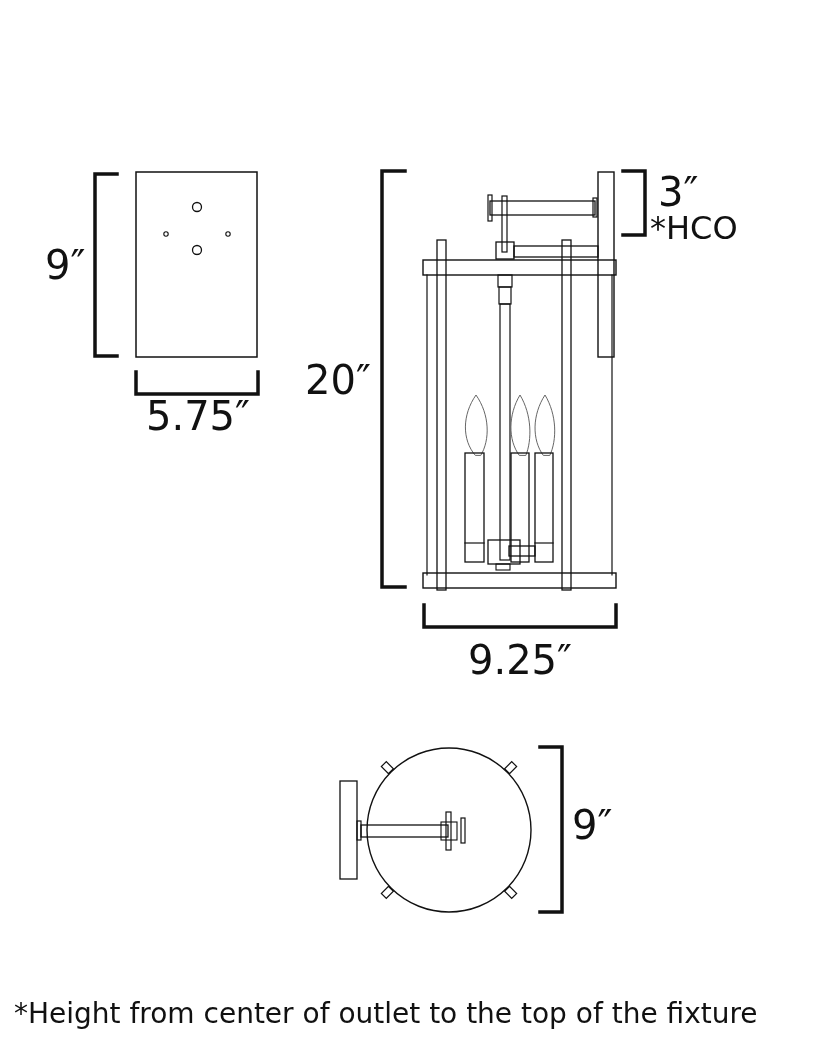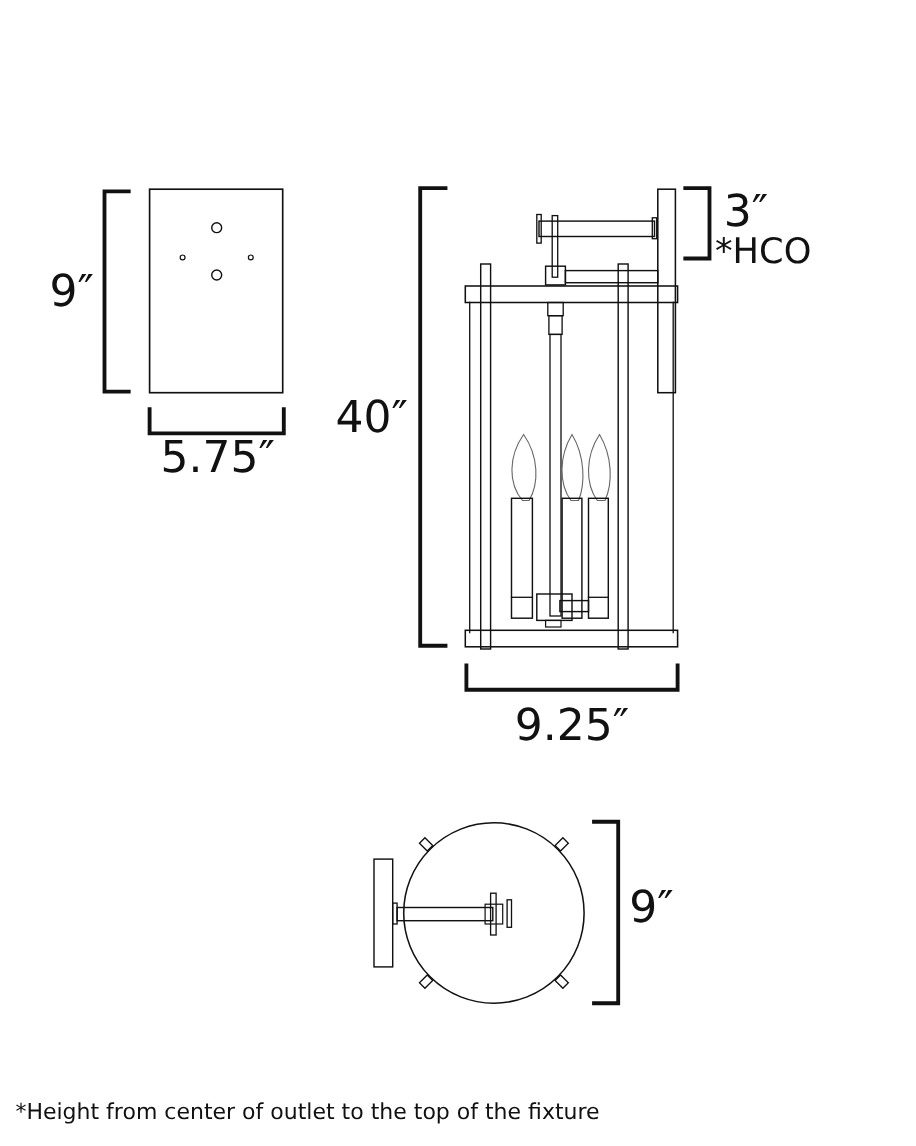--- a/index.html
+++ b/index.html
@@ -1,21 +1,21 @@
 <!DOCTYPE html>
 <html><head>
 <meta charset="utf-8">
 <style>
   html,body{margin:0;padding:0;background:#fff;}
   body{width:833px;height:1042px;position:relative;overflow:hidden;font-family:"Liberation Sans",sans-serif;color:#111;}
   svg{position:absolute;left:0;top:0;}
   .lbl{position:absolute;font-family:"DejaVu Sans",sans-serif;color:#111;line-height:1;white-space:nowrap;}
   .big{font-size:40px;}
   .small{font-size:32px;}
-  .note{font-size:20px;font-family:"DejaVu Sans",sans-serif;}
+  .note{font-size:28px;font-family:"DejaVu Sans",sans-serif;}
 </style>
 </head>
 <body>
 
 <svg width="833" height="1042" viewBox="0 0 833 1042">
   <g fill="none" stroke="#111" stroke-linecap="square">
 
     <g>
       <path d="M117 174 H95 V356 H117" stroke-width="3.5"></path>
       <rect x="136" y="172" width="121" height="185" stroke-width="1.5"></rect>
@@ -81,18 +81,18 @@
       <rect x="382" y="764" width="10" height="7" transform="rotate(45 387 768)" stroke-width="1.2"></rect>
       <rect x="506" y="764" width="10" height="7" transform="rotate(-45 511 768)" stroke-width="1.2"></rect>
       <rect x="382" y="889" width="10" height="7" transform="rotate(-45 387 892)" stroke-width="1.2"></rect>
       <rect x="506" y="889" width="10" height="7" transform="rotate(45 511 892)" stroke-width="1.2"></rect>
     </g>
   </g>
 </svg>
 
 <div class="lbl big" style="left:45px;top:245px;">9″</div>
 <div class="lbl big" style="left:146px;top:396px;">5.75″</div>
-<div class="lbl big" style="left:305px;top:360px;">40″</div>
+<div class="lbl big" style="left:305px;top:360px;">20″</div>
 <div class="lbl big" style="left:658px;top:172px;">3″</div>
 <div class="lbl small" style="left:650px;top:212px;">*HCO</div>
 <div class="lbl big" style="left:468px;top:640px;">9.25″</div>
 <div class="lbl big" style="left:572px;top:805px;">9″</div>
 <div class="lbl note" style="left:14px;top:1000px;">*Height from center of outlet to the top of the fixture</div>
 
 </body></html>

